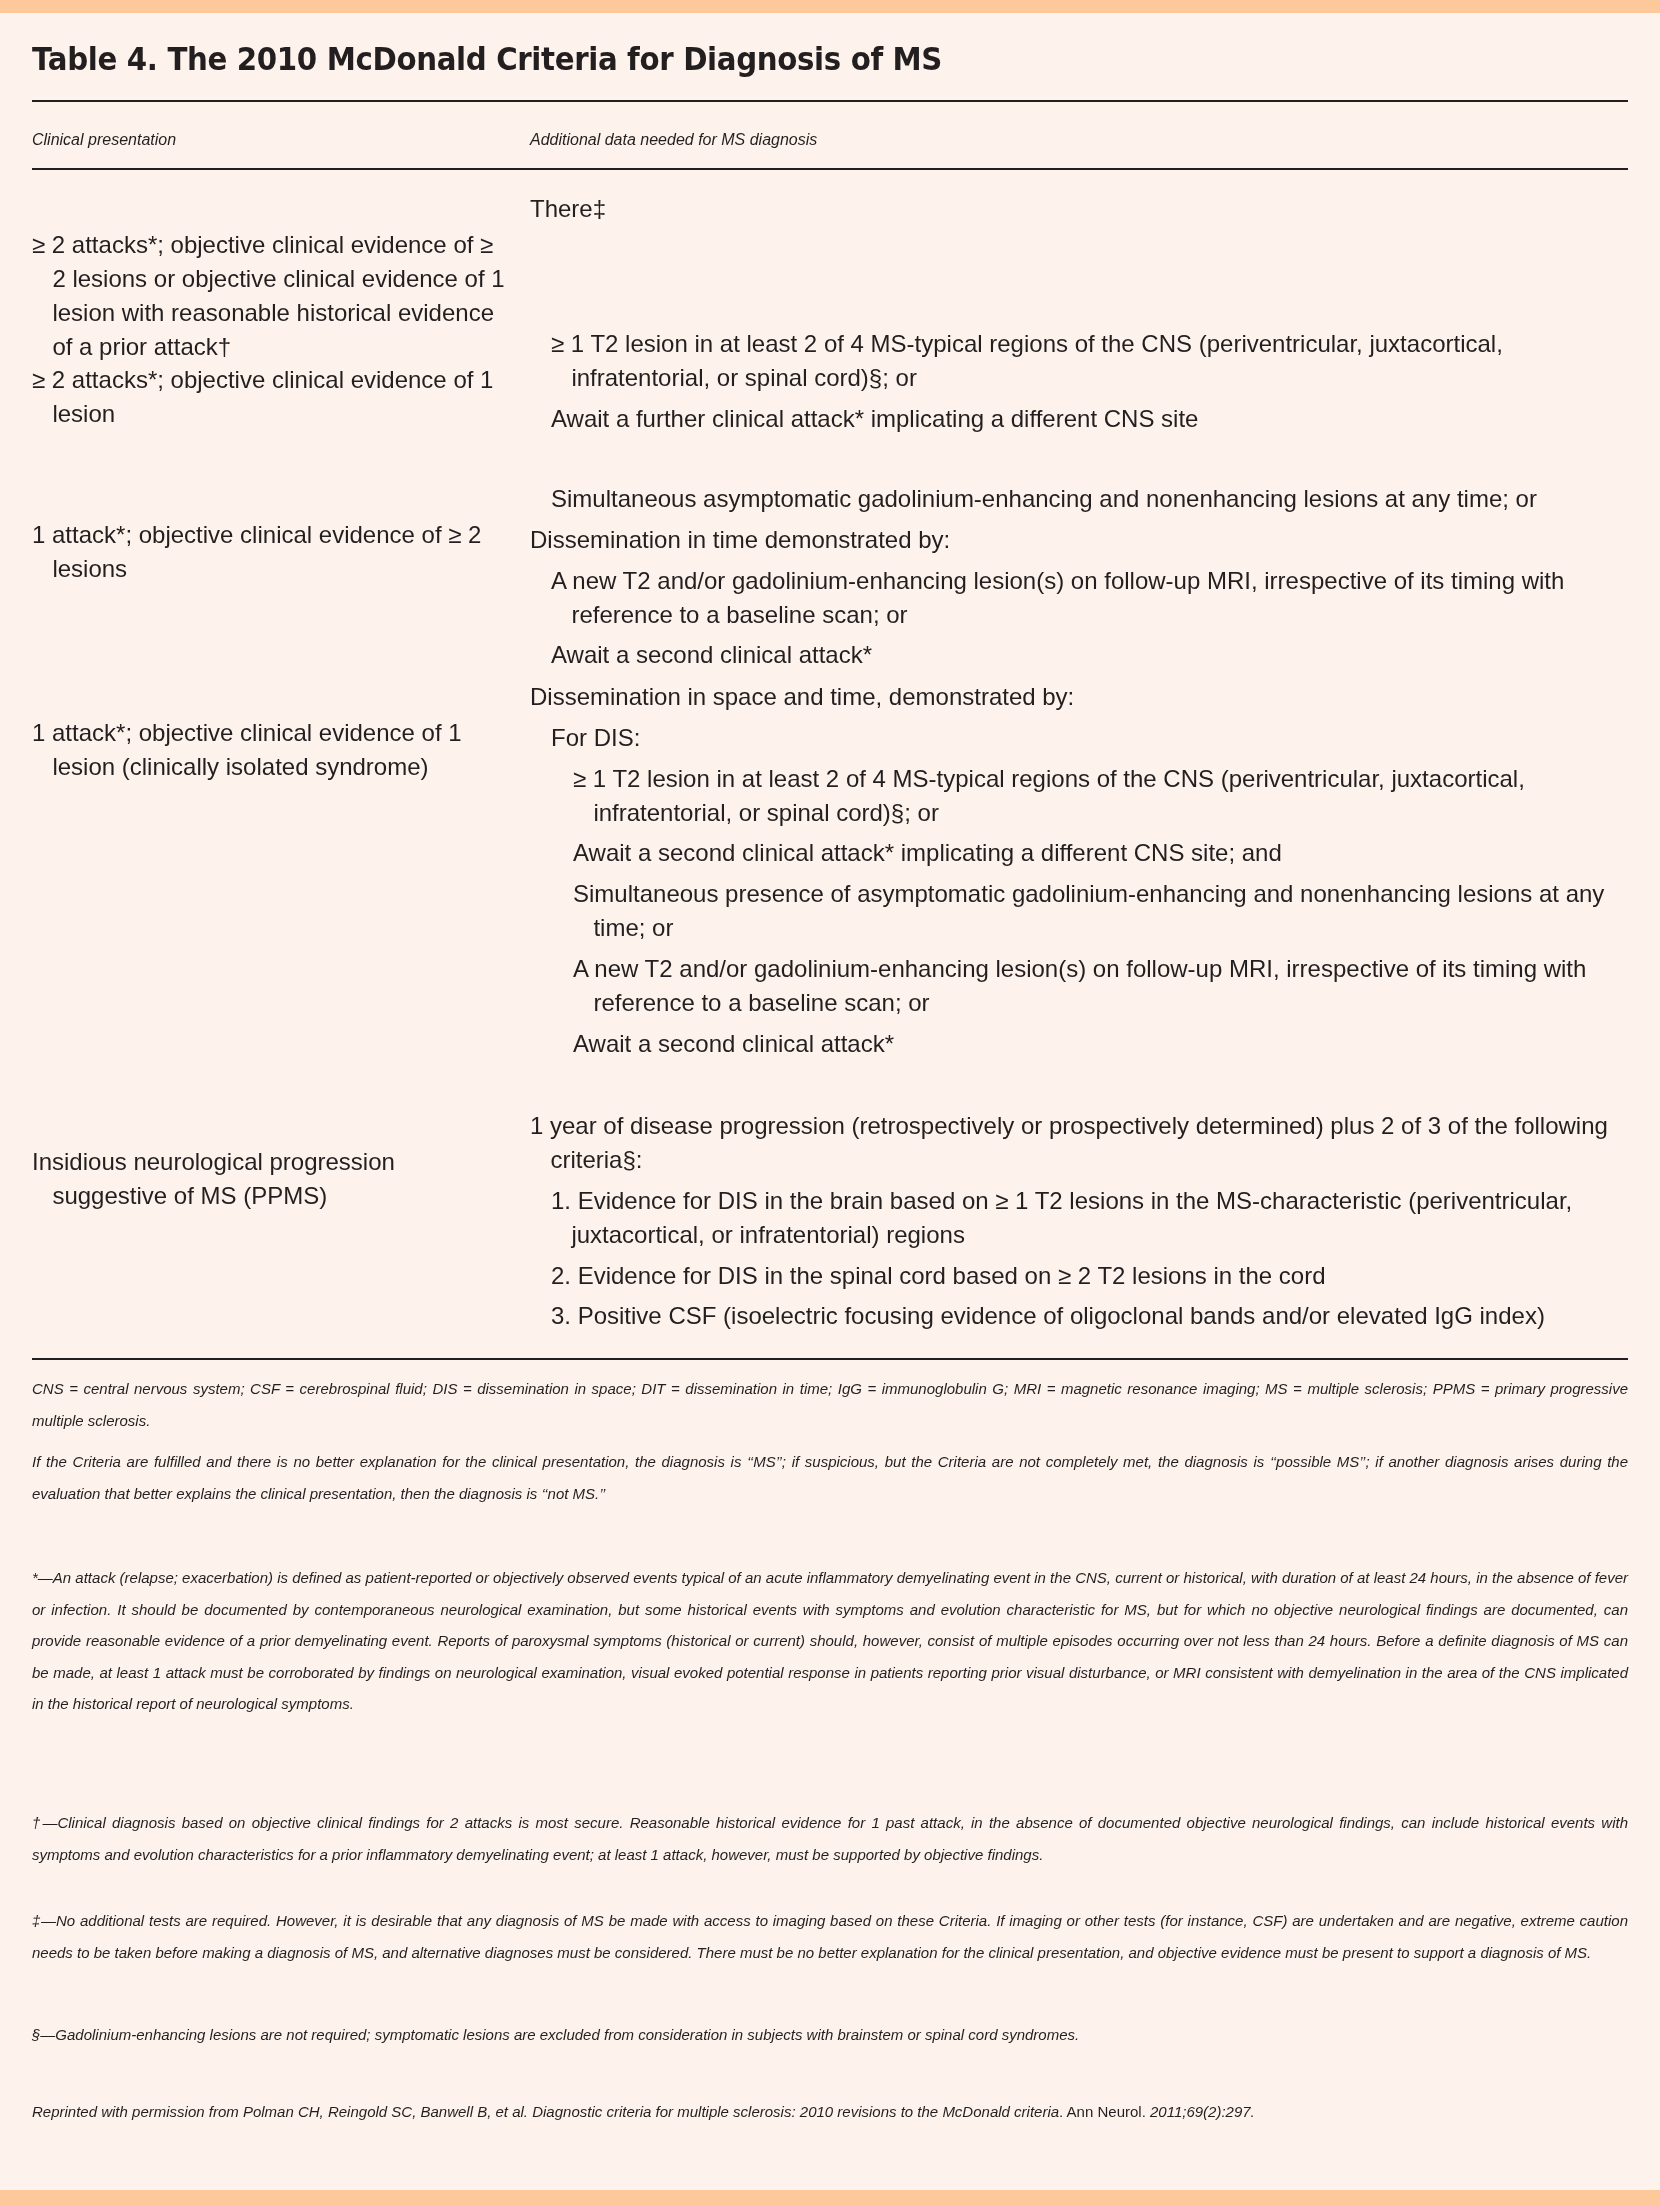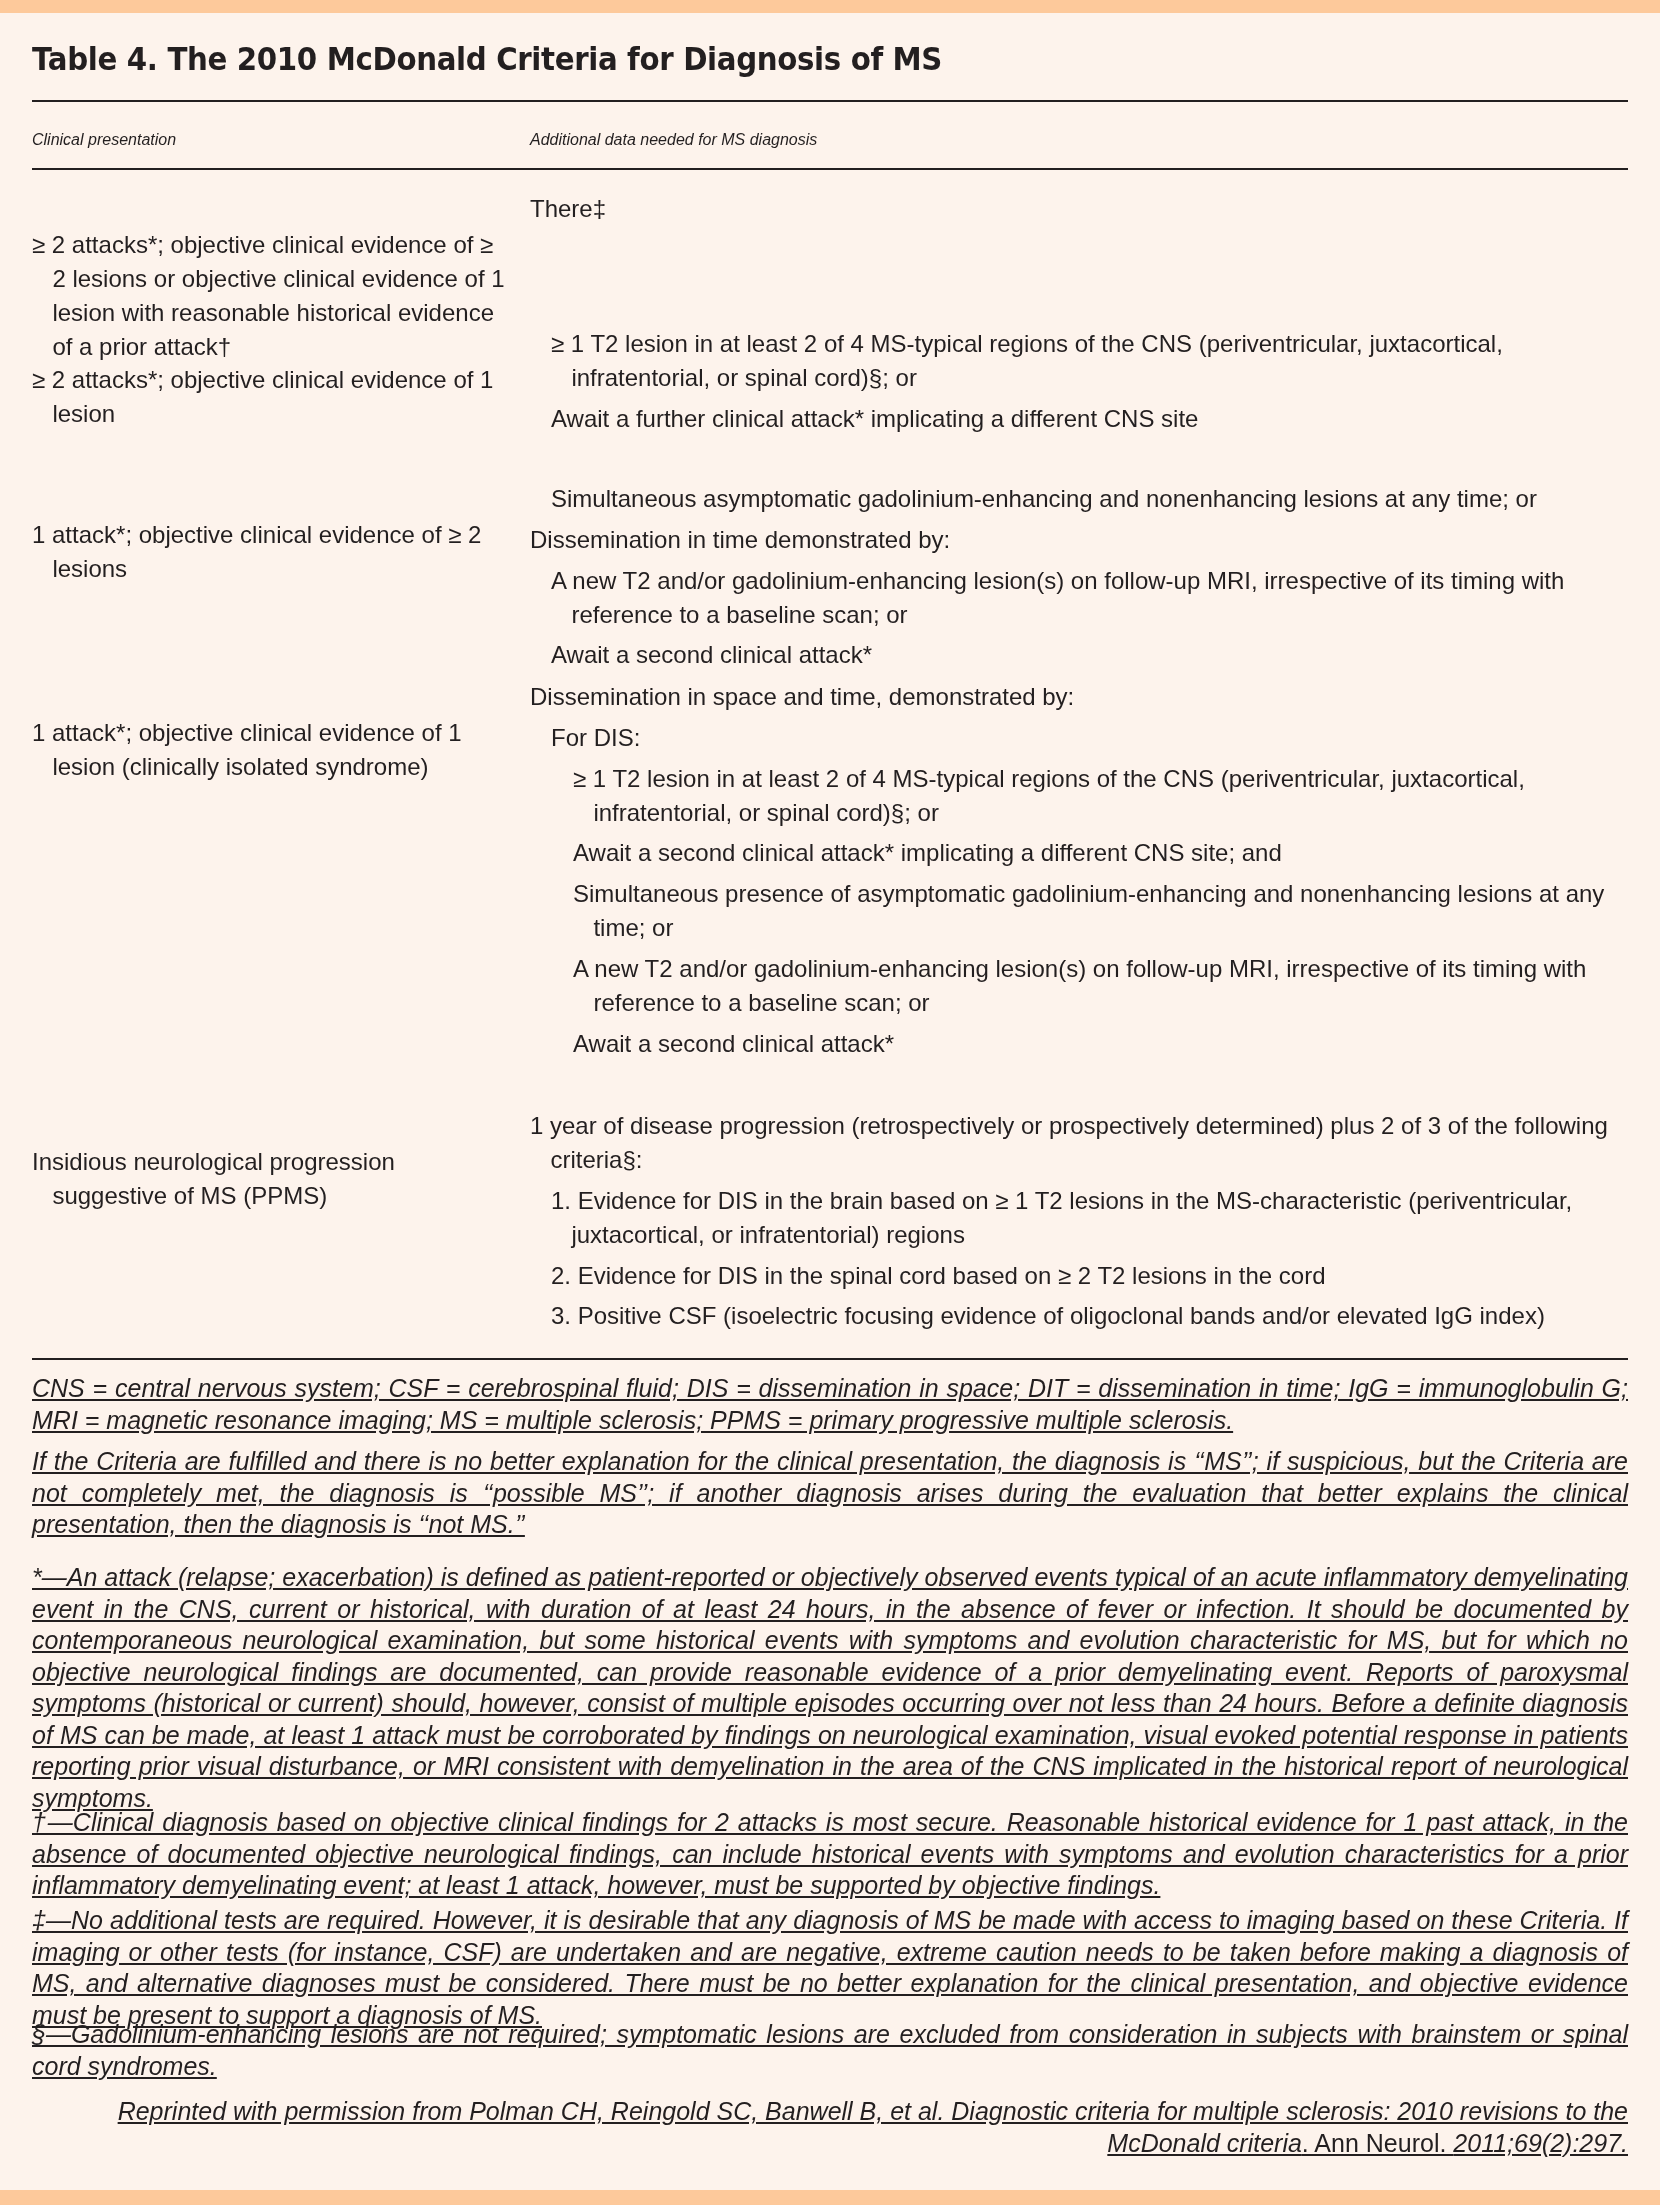--- a/index.html
+++ b/index.html
@@ -29,21 +29,21 @@
   }
   .c1 { left: 32px; width: 476px; }
   .c2 { left: 530px; width: 1098px; }
   .p { margin: 0 0 6.8px 0; padding-left: 20.4px; text-indent: -20.4px; }
   .l1 { margin-left: 21px; }
   .l2 { margin-left: 43px; }
   .c1 .p { padding-left: 20.4px; text-indent: -20.4px; margin-top: 36px; }
   .notes {
     position: absolute; left: 32px; width: 1596px;
     font-family: "Liberation Sans", sans-serif; font-style: italic;
-    font-size: 25px; line-height: 31.5px; text-align: justify; text-decoration: underline;
+    font-size: 15px; line-height: 31.5px; text-align: justify;
   }
   .notes p { margin: 0; }
   .up { font-style: normal; }
 </style>
 </head>
 <body>
 
 <div class="bar top"></div>
 
 <div class="title">Table 4. The 2010 McDonald Criteria for Diagnosis of MS</div>
@@ -114,18 +114,18 @@
 </div>
 <div class="notes" style="top:1807px">
   <p>†—Clinical diagnosis based on objective clinical findings for 2 attacks is most secure. Reasonable historical evidence for 1 past attack, in the absence of documented objective neurological findings, can include historical events with symptoms and evolution characteristics for a prior inflammatory demyelinating event; at least 1 attack, however, must be supported by objective findings.</p>
 </div>
 <div class="notes" style="top:1905px">
   <p>‡—No additional tests are required. However, it is desirable that any diagnosis of MS be made with access to imaging based on these Criteria. If imaging or other tests (for instance, CSF) are undertaken and are negative, extreme caution needs to be taken before making a diagnosis of MS, and alternative diagnoses must be considered. There must be no better explanation for the clinical presentation, and objective evidence must be present to support a diagnosis of MS.</p>
 </div>
 <div class="notes" style="top:2019px">
   <p>§—Gadolinium-enhancing lesions are not required; symptomatic lesions are excluded from consideration in subjects with brainstem or spinal cord syndromes.</p>
 </div>
-<div class="notes" style="top:2096px; text-align:right">
+<div class="notes" style="top:2096px; text-align:left">
   <p><span>Reprinted with permission from Polman CH, Reingold SC, Banwell B, et al. Diagnostic criteria for multiple sclerosis: 2010 revisions to the McDonald criteria</span><span class="up">. Ann Neurol. </span><span>2011;69(2):297.</span></p>
 </div>
 
 <div class="bar bottom"></div>
 
 
 </body></html>

